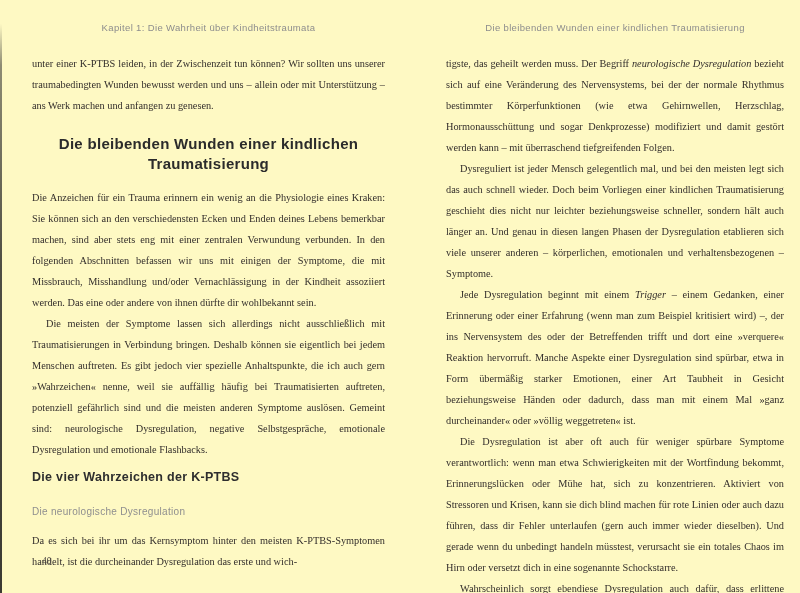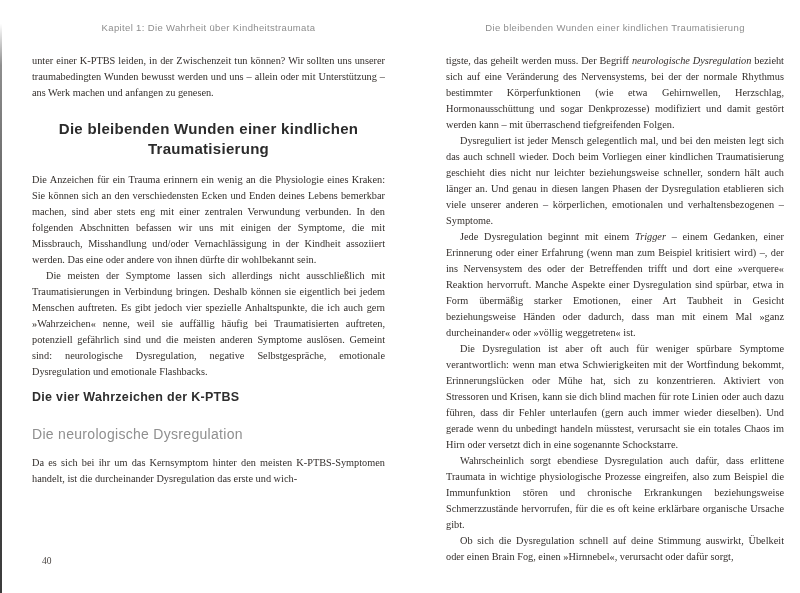--- a/index.html
+++ b/index.html
@@ -1,20 +1,20 @@
 <!DOCTYPE html>
 <html lang="de"><head>
 <meta charset="utf-8">
 <style>
   html, body { margin: 0; padding: 0; background: #e8e8e8; }
   .stage {
     position: relative;
     width: 800px;
     height: 593px;
-    background: #ffffff;
+    background: #fef9c3;
     overflow: hidden;
     font-family: "Liberation Serif", serif;
   }
   .scan-edge {
     position: absolute;
     left: 0; top: 0;
     width: 2px; height: 100%;
     background: linear-gradient(to bottom,
       rgba(50,50,50,0) 4%,
       rgba(50,50,50,0.55) 11%,
@@ -33,21 +33,21 @@
     text-align: center;
     font-family: "Liberation Sans", sans-serif;
     font-size: 9.5px;
     letter-spacing: 0.35px;
     color: #8d8d8d;
     white-space: nowrap;
   }
   .body-text p {
     margin: 0;
     font-size: 10.3px;
-    line-height: 16px;
+    line-height: 21px;
     text-align: justify;
     color: #332e2b;
     hyphens: auto;
     -webkit-hyphens: auto;
   }
   .body-text p.first { margin-top: 20px; }
   .body-text p.indent { text-indent: 14px; }
 
   .chapter-heading {
     margin: 18px 4px 13px 4px;
@@ -65,21 +65,21 @@
     font-weight: bold;
     font-size: 12.5px;
     letter-spacing: 0.3px;
     text-align: left;
     color: #2e2e2e;
   }
   .subsection-heading {
     margin: 8px 0 13px 0;
     font-family: "Liberation Sans", sans-serif;
     font-weight: normal;
-    font-size: 14px;
+    font-size: 10px;
     letter-spacing: 0.3px;
     text-align: left;
     color: #8f8f8f;
   }
   .page-number {
     position: absolute;
     font-size: 9.5px;
     color: #4a4542;
     font-family: "Liberation Serif", serif;
     text-align: center;

